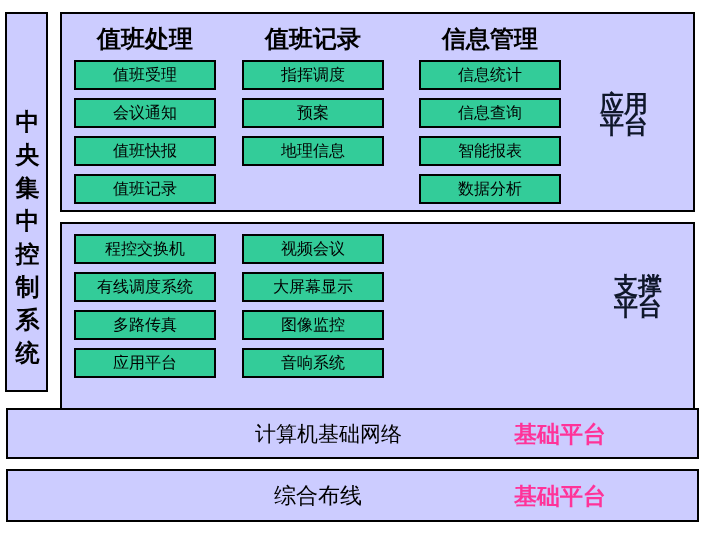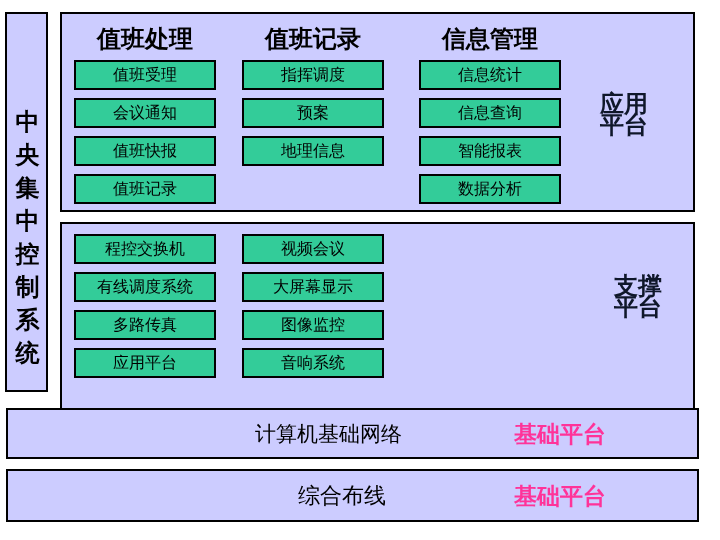--- a/index.html
+++ b/index.html
@@ -77,21 +77,21 @@
     background: #ccccff; border: 2px solid #000;
     box-sizing: border-box;
   }
   .basebar.b1 { top: 408px; height: 51px; padding-left: 40px; }
   .basebar.b2 { top: 469px; height: 53px; }
   .basebar .bartitle {
     position: absolute; top: 50%; transform: translateY(-50%);
     font-size: 21px; white-space: nowrap;
   }
   .basebar.b1 .bartitle { left: 247px; }
-  .basebar.b2 .bartitle { left: 290px; font-size: 22px; }
+  .basebar.b2 .bartitle { left: 266px; font-size: 22px; }
   .basebar .barlabel {
     position: absolute; top: 50%; transform: translateY(-50%);
     left: 506px;
     color: #ff3399; font-weight: bold; font-size: 23px;
     white-space: nowrap;
   }
 </style>
 </head>
 <body>
 

